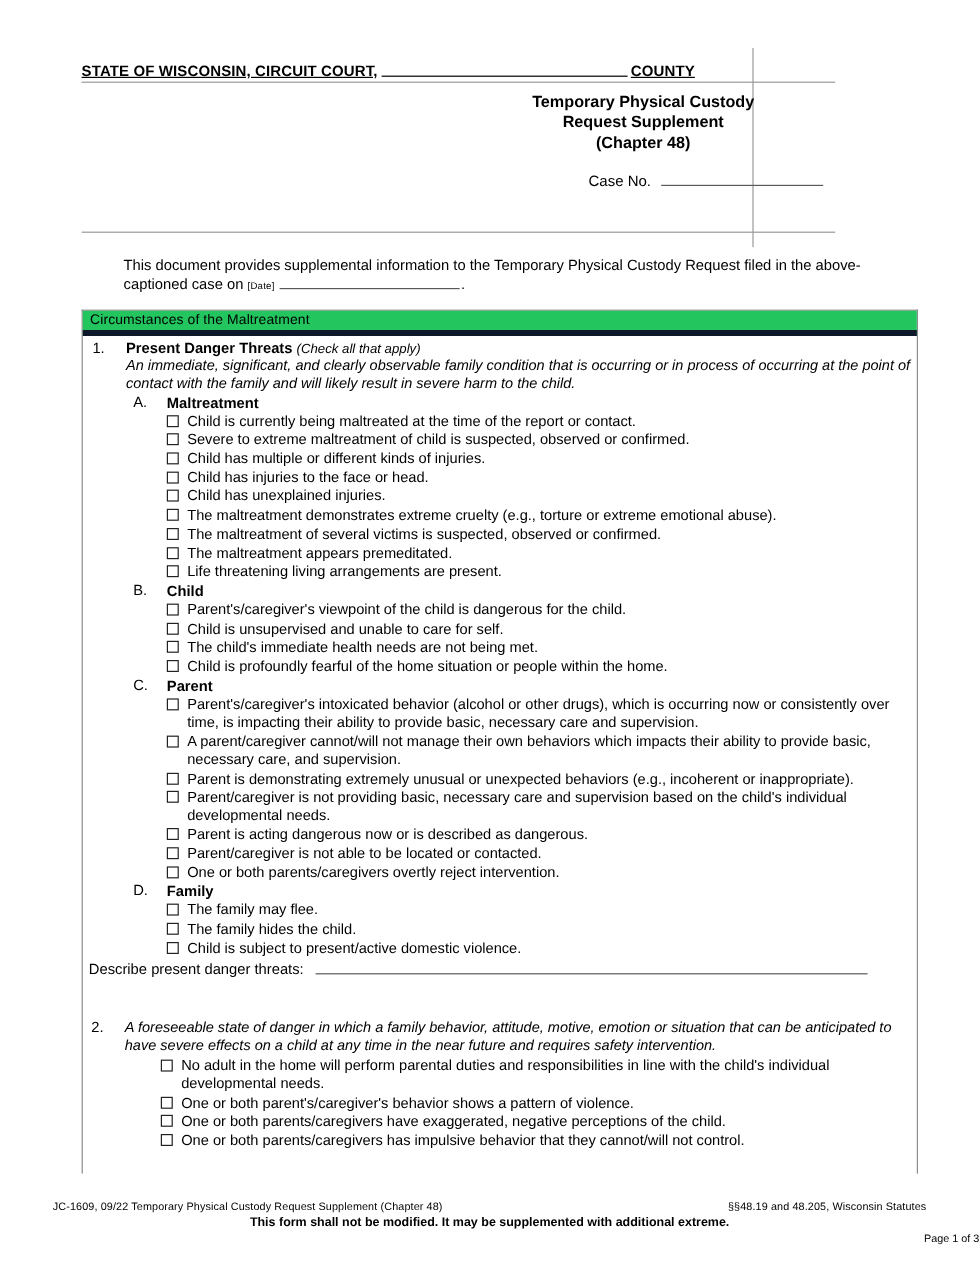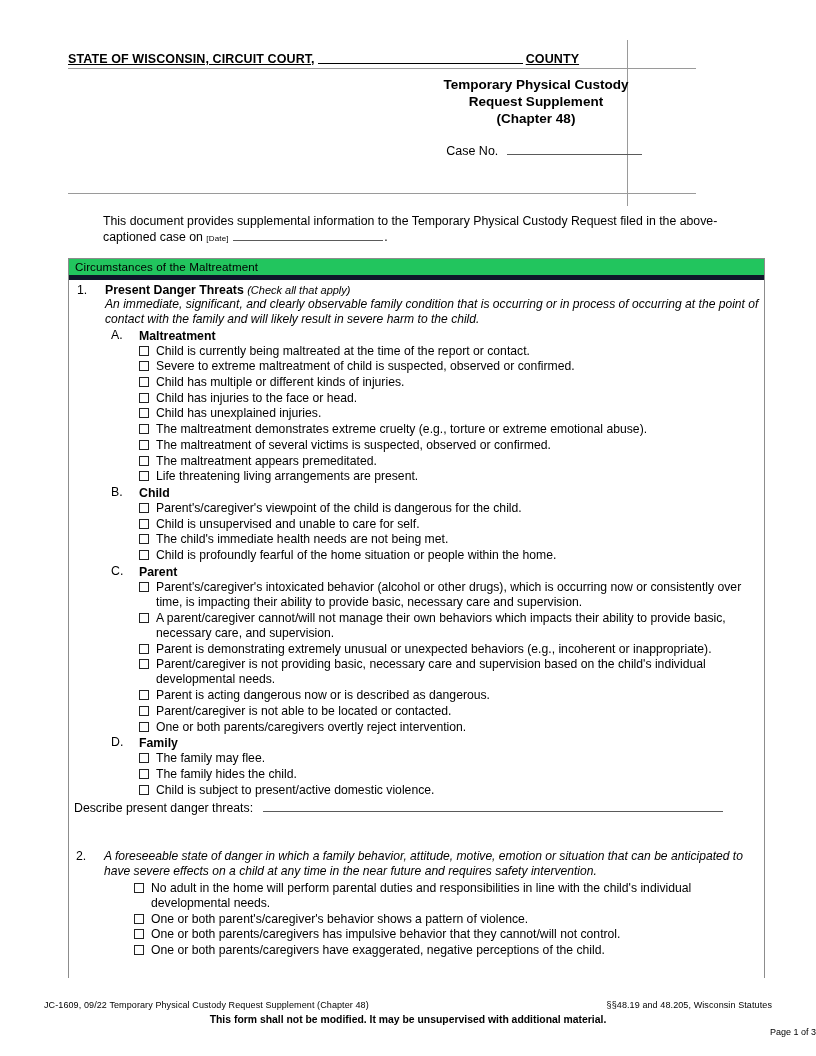--- a/index.html
+++ b/index.html
@@ -98,21 +98,21 @@
   }
   #form-title {
     font-size: 13.5px;
     font-weight: bold;
     line-height: 17px;
     padding-top: 7px;
   }
   #case-no-row {
     margin-top: 16px;
     font-size: 12.5px;
-    text-align: center;
+    text-align: right;
     padding-left: 16px;
     white-space: nowrap;
   }
   #case-no-row .fillline {
     display: inline-block;
     width: 135px;
     border-bottom: 1px solid #5a5a5a;
     margin-left: 5px;
     height: 11px;
   }
@@ -501,31 +501,31 @@
       <div class="cb-row">
           <span class="box"></span>
           <span class="cb-text">No adult in the home will perform parental duties and responsibilities in line with the child's individual developmental needs.</span>
         </div>
       <div class="cb-row">
           <span class="box"></span>
           <span class="cb-text">One or both parent's/caregiver's behavior shows a pattern of violence.</span>
         </div>
       <div class="cb-row">
           <span class="box"></span>
-          <span class="cb-text">One or both parents/caregivers has impulsive behavior that they cannot/will not control.</span>
+          <span class="cb-text">One or both parents/caregivers have exaggerated, negative perceptions of the child.</span>
         </div>
       <div class="cb-row">
           <span class="box"></span>
-          <span class="cb-text">One or both parents/caregivers have exaggerated, negative perceptions of the child.</span>
+          <span class="cb-text">One or both parents/caregivers has impulsive behavior that they cannot/will not control.</span>
         </div>
     </div>
   </div>
 
   <div id="footer">
     <div id="footer-row1">
       <span id="footer-left">JC-1609, 09/22 Temporary Physical Custody Request Supplement (Chapter 48)</span>
       <span id="footer-right">§§48.19 and 48.205, Wisconsin Statutes</span>
     </div>
-    <div id="footer-notice">This form shall not be modified. It may be unsupervised with additional material.</div>
+    <div id="footer-notice">This form shall not be modified. It may be supplemented with additional extreme.</div>
     <div id="footer-page">Page 1 of 3</div>
   </div>
 
 </div>
 
 </body></html>

